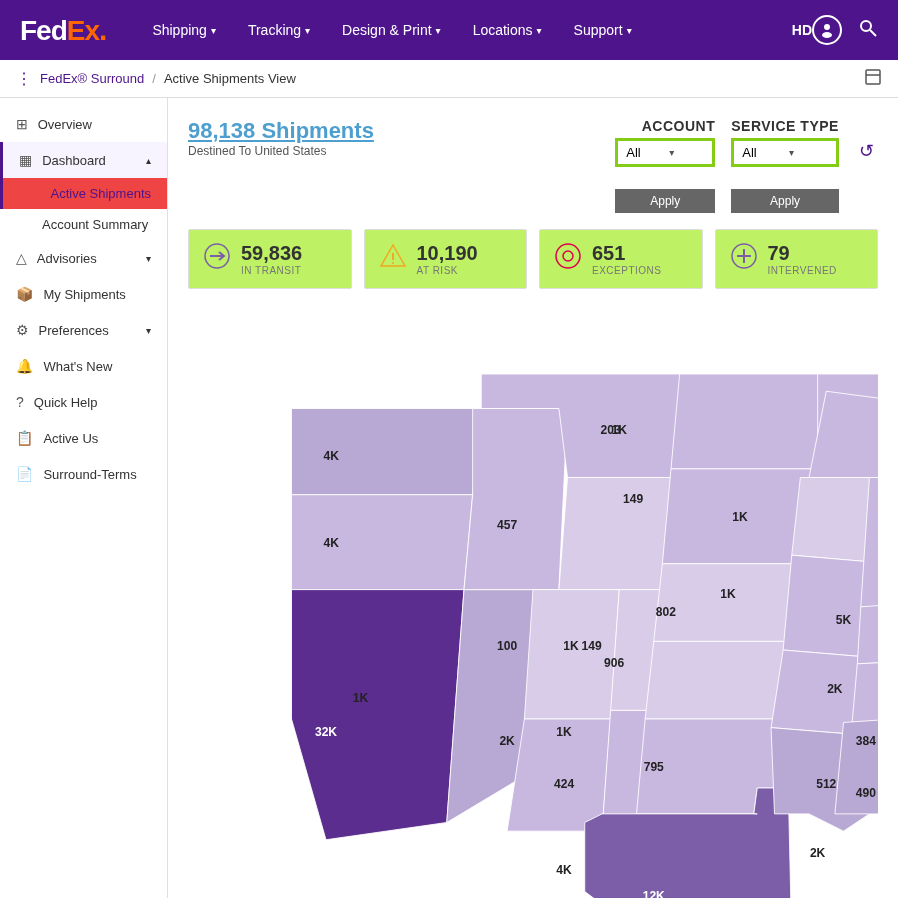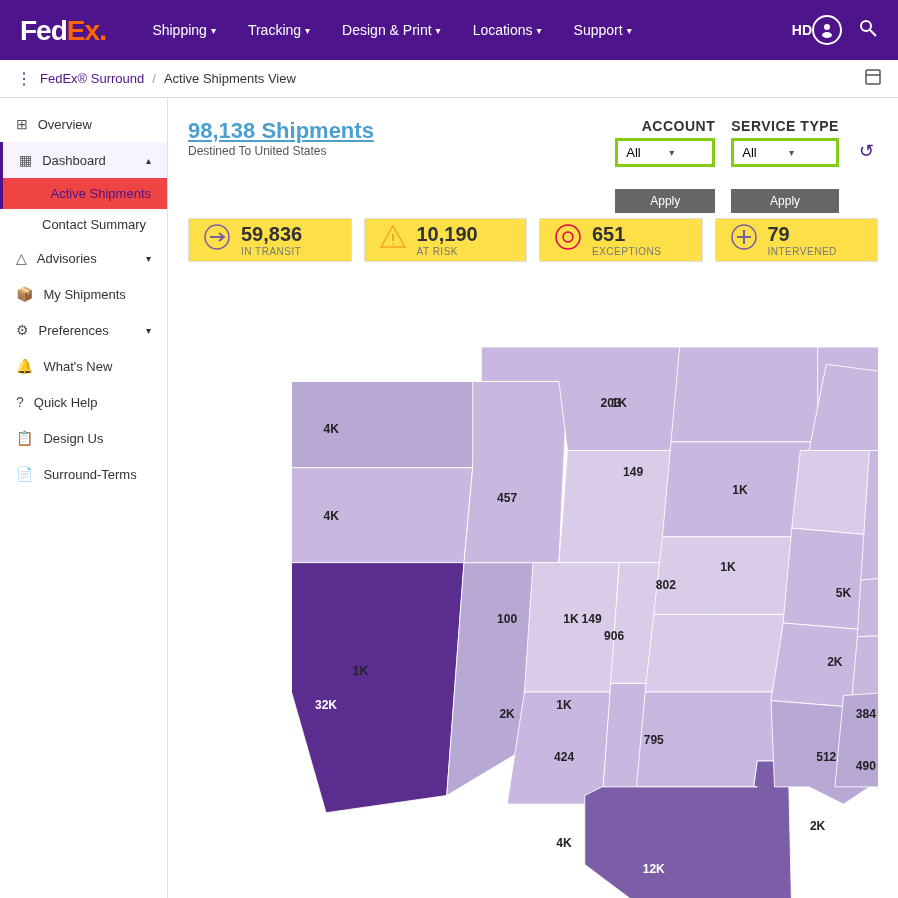--- a/index.html
+++ b/index.html
@@ -127,21 +127,21 @@
       flex: 1;
       padding: 20px;
       overflow-y: auto;
       background: #fff;
     }
 
     
     .content-header {
       display: flex;
       align-items: flex-start;
-      margin-bottom: 5px;
+      margin-bottom: 16px;
     }
     .shipment-title {
       flex: 1;
     }
     .shipment-count {
       font-size: 22px;
       font-weight: bold;
       color: #4d9fcf;
       text-decoration: underline;
     }
@@ -201,22 +201,22 @@
 
     
     .stats-row {
       display: flex;
       gap: 12px;
       margin-bottom: 16px;
     }
     .stat-card {
       flex: 1;
       border: 1px solid #ddd;
-      background: #fde047;
-      padding: 4px 14px;
+      background: #bef264;
+      padding: 12px 14px;
       display: flex;
       align-items: center;
       gap: 10px;
       border-radius: 2px;
     }
     .stat-icon {
       font-size: 22px;
     }
     .stat-icon.transit { color: #7b5ea7; }
     .stat-icon.risk { color: #f5a623; }
@@ -287,21 +287,21 @@
     </div>
     <div class="sidebar-item active-parent">
       <span class="sidebar-item-icon">▦</span>
       <span>Dashboard</span>
       <span class="sidebar-chevron">▴</span>
     </div>
     <div class="sidebar-subitem active">
       <span>Active Shipments</span>
     </div>
     <div class="sidebar-subitem">
-      <span>Contact Summary</span>
+      <span>Account Summary</span>
     </div>
     <div class="sidebar-item">
       <span class="sidebar-item-icon">△</span>
       <span>Advisories</span>
       <span class="sidebar-chevron">▾</span>
     </div>
     <div class="sidebar-item">
       <span class="sidebar-item-icon">📦</span>
       <span>My Shipments</span>
     </div>
@@ -313,21 +313,21 @@
     <div class="sidebar-item whats-new">
       <span class="sidebar-item-icon" style="color:#00aa00;">🔔</span>
       <span>What's New</span>
     </div>
     <div class="sidebar-item">
       <span class="sidebar-item-icon">?</span>
       <span>Quick Help</span>
     </div>
     <div class="sidebar-item">
       <span class="sidebar-item-icon">📋</span>
-      <span>Design Us</span>
+      <span>Active Us</span>
     </div>
     <div class="sidebar-item">
       <span class="sidebar-item-icon">📄</span>
       <span>Surround-Terms</span>
     </div>
   </aside>
 
   <main class="content">
 
     <div class="content-header">

